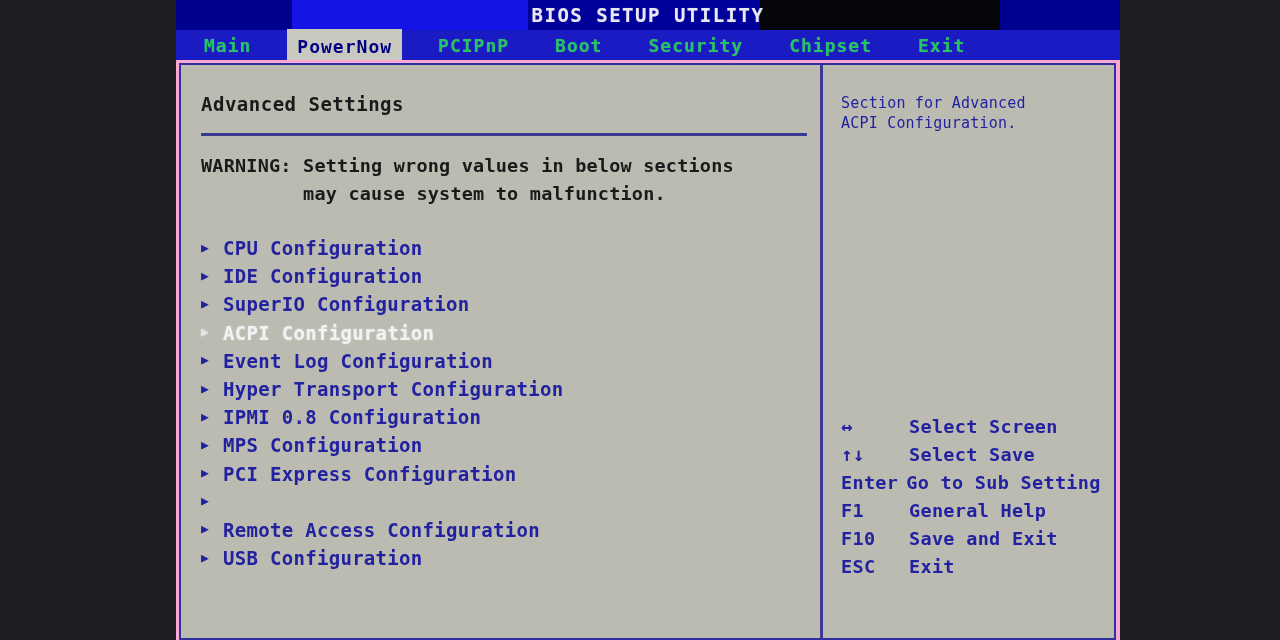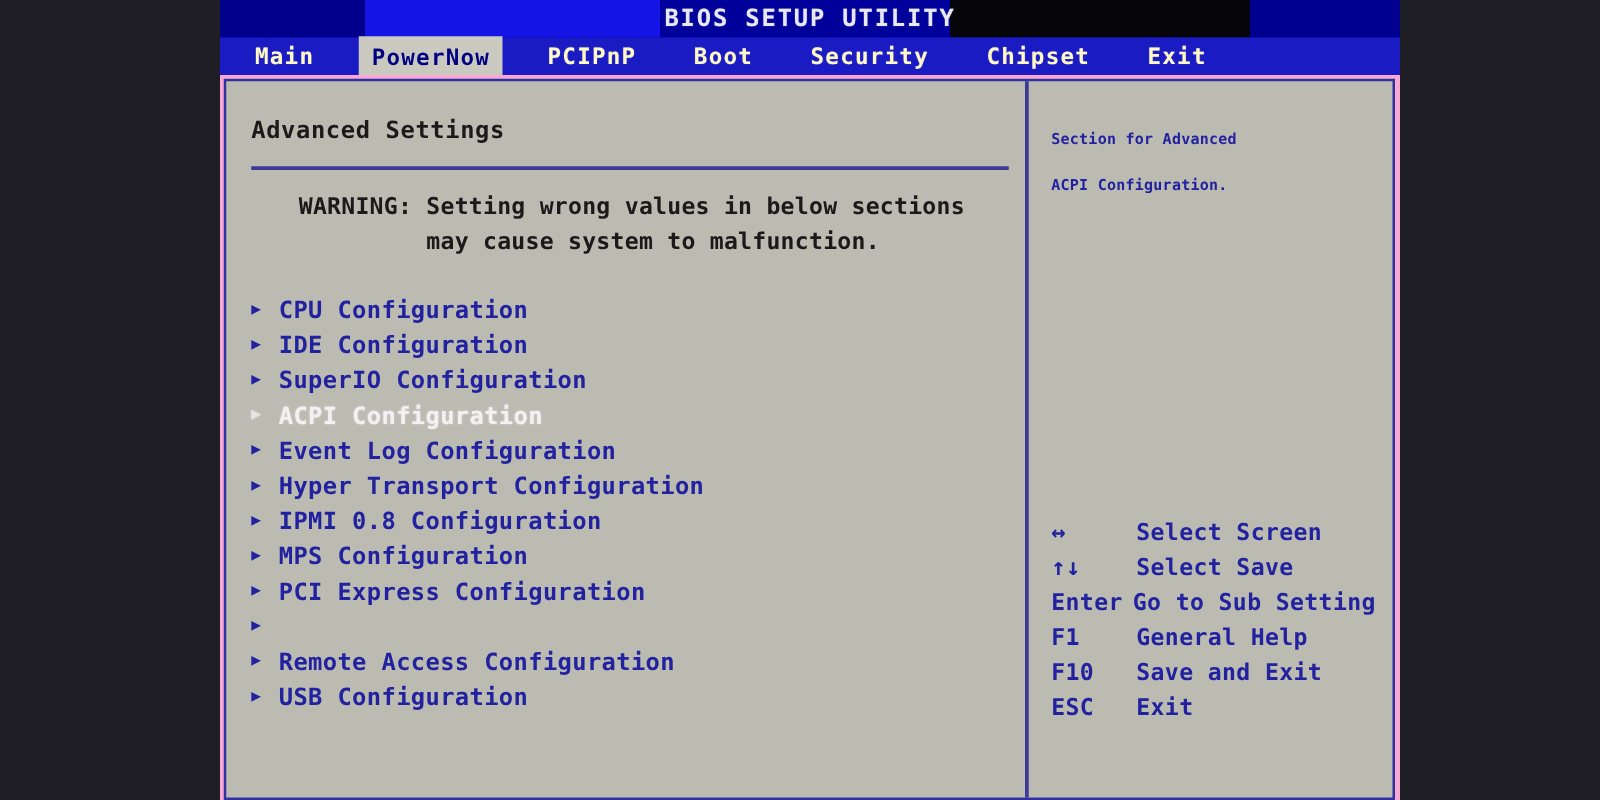--- a/index.html
+++ b/index.html
@@ -68,21 +68,21 @@
   #menubar {
     position:absolute;
     left:0; top:30px;
     width:944px; height:30px;
     background:#1b1bc4;
     display:flex;
     align-items:center;
     padding-left:18px;
   }
   .menu-tab {
-    color:#fef9c3;
+    color:#22c55e;
     font-size:18px;
     font-weight:bold;
     letter-spacing:1px;
     padding:4px 10px;
     margin-right:26px;
     white-space:nowrap;
     position:relative;
     text-shadow:0 0 1px rgba(255,255,255,.3);
   }
   .menu-tab.active {
@@ -135,21 +135,20 @@
     background:#3b3b96;
   }
   #warning-block {
     margin-top:16px;
     color:#1a1a1a;
     font-size:18.5px;
     font-weight:bold;
     line-height:28px;
     letter-spacing:.2px;
     white-space:pre;
-    margin-left:38px;
   }
   #menu-list {
     margin-top:26px;
   }
   .list-item {
     display:flex;
     align-items:center;
     height:28.2px;
     color:#2222a0;
     font-size:19px;
@@ -177,23 +176,23 @@
 
   
   #right-panel {
     position:relative;
     flex:1;
     height:100%;
     padding:28px 0 0 18px;
     color:#2222a0;
   }
   #help-text {
-    font-size:12px;
-    font-weight:bold;
-    line-height:37px;
+    font-size:15px;
+    font-weight:normal;
+    line-height:20px;
     letter-spacing:.2px;
     white-space:pre-line;
   }
   #key-legend {
     position:absolute;
     left:18px;
     top:350px;
     width:270px;
   }
   .key-row {

